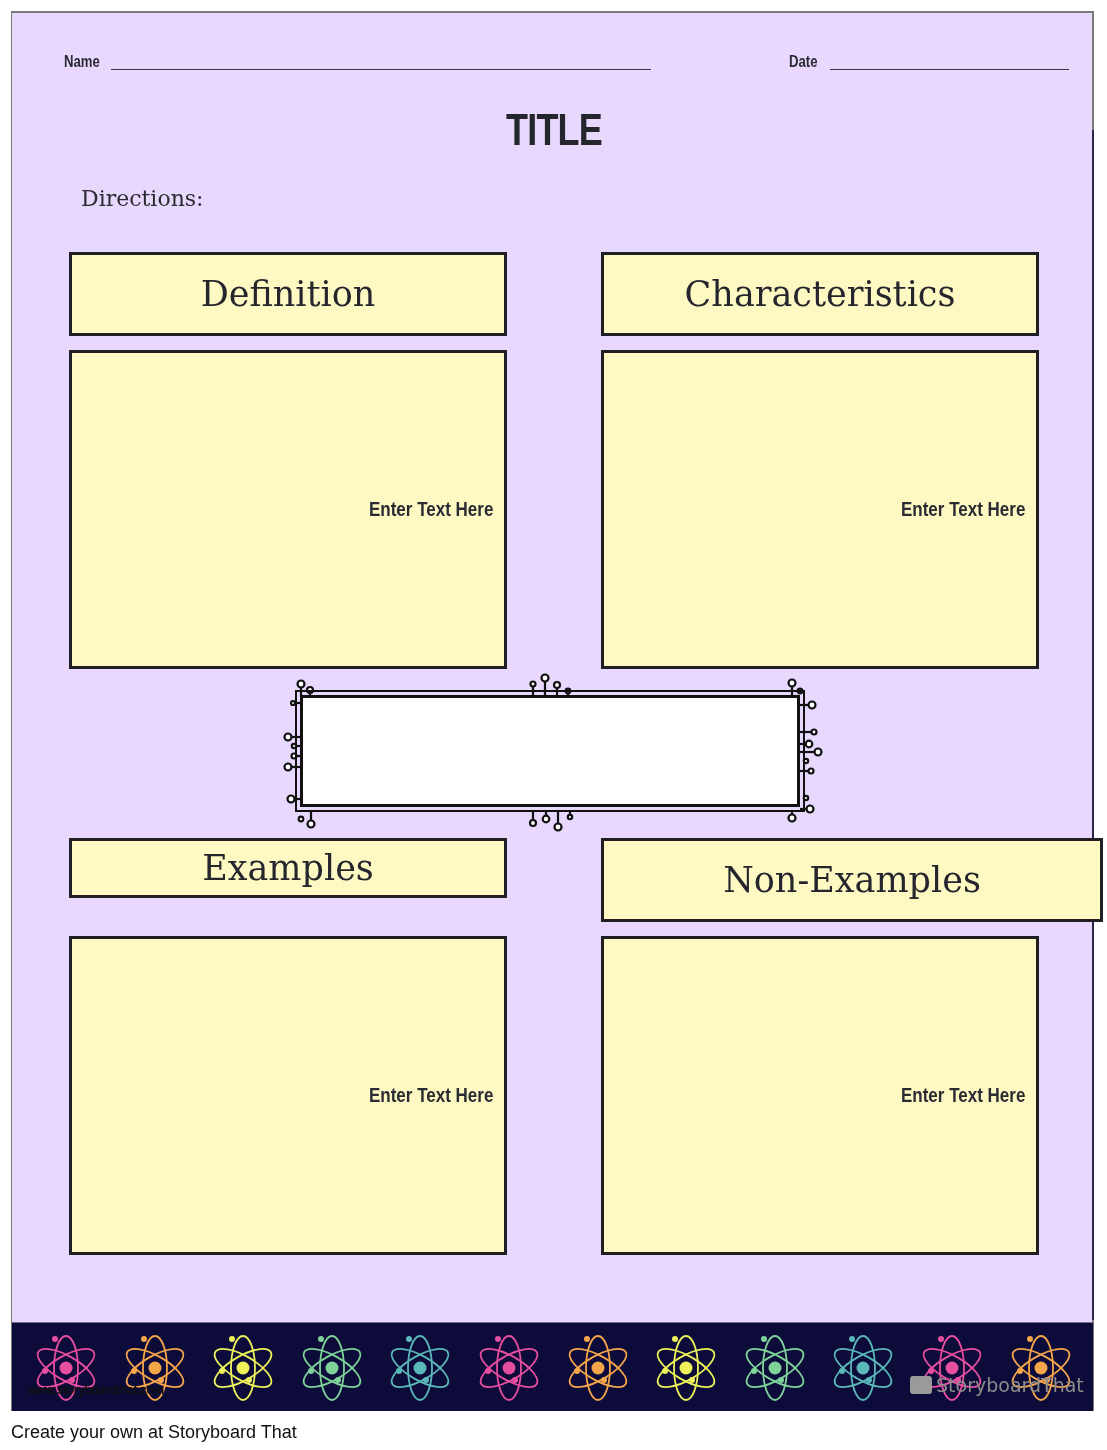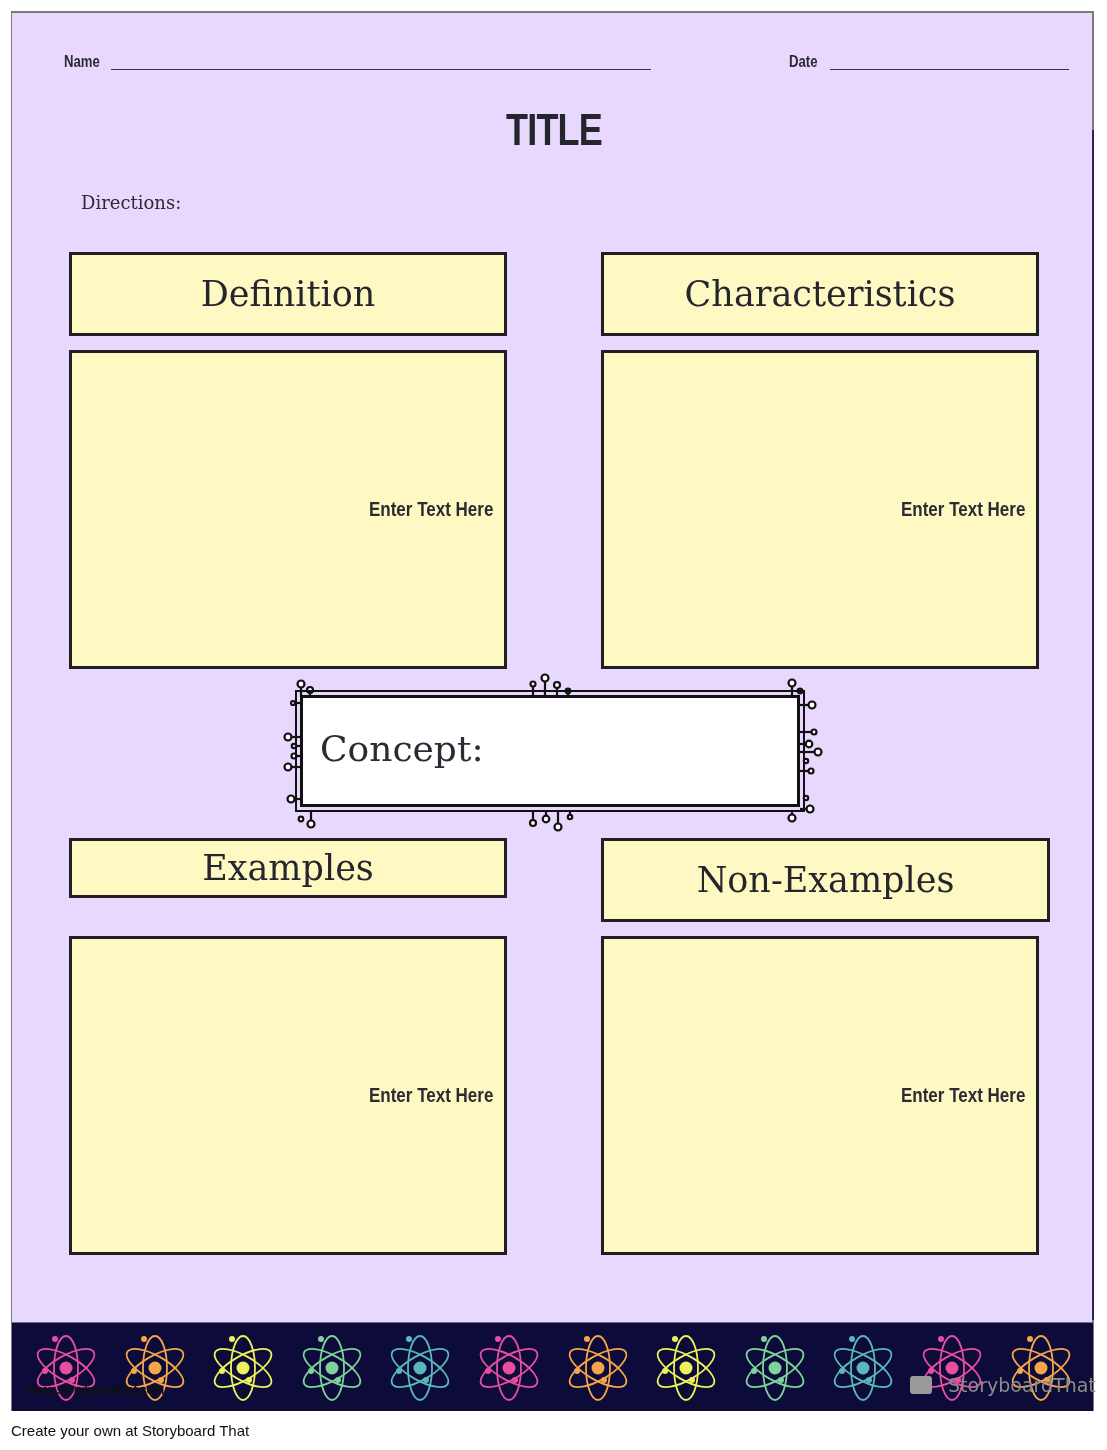--- a/index.html
+++ b/index.html
@@ -7,35 +7,35 @@
     .page {
       position: absolute; left: 11px; top: 11px; width: 1083px; height: 1400px;
       background: #e8d8fd; border: 1px solid #7a7a7a; box-sizing: border-box;
       border-top: 2px solid #7a7a7a; border-right: 2px solid #7a7a7a;
     }
     .right-edge { position: absolute; left: 1092px; top: 130px; width: 2px; height: 1190px; background: #2a2650; }
     .label-row { position: absolute; font-family: "Liberation Sans", sans-serif; font-weight: bold; font-size: 16px; color: #2b2b33; transform: scaleX(0.82); transform-origin: left center; }
     .line { position: absolute; height: 1px; background: #3b3346; }
     .title { position: absolute; left: 0; width: 1107px; top: 104px; text-align: center; font-family: "Liberation Sans", sans-serif; font-weight: bold; font-size: 45px; color: #25252d; letter-spacing: -1px; }
     .title span { display: inline-block; transform: scaleX(0.8); }
-    .directions { position: absolute; left: 81px; top: 192px; font-family: "DejaVu Serif", serif; font-size: 18px; color: #2b2b33; }
+    .directions { position: absolute; left: 81px; top: 186px; font-family: "DejaVu Serif", serif; font-size: 22px; color: #2b2b33; }
     .box { position: absolute; background: #fef9c3; border: 3px solid #1f1f24; box-sizing: border-box; }
     .box-head { display: flex; align-items: center; justify-content: center; font-family: "DejaVu Serif", serif; font-size: 35px; color: #25252d; }
     .box-body { display: flex; align-items: center; justify-content: flex-end; }
     .enter { font-family: "Liberation Sans", sans-serif; font-weight: bold; font-size: 20px; color: #2b2b33; transform: scaleX(0.85); }
     .concept-wrap { position: absolute; left: 280px; top: 665px; width: 545px; height: 175px; }
     .concept { position: absolute; left: 20px; top: 30px; width: 500px; height: 112px; background: #ffffff; border: 3px solid #111; box-sizing: border-box; outline: 2px solid #111; outline-offset: 3px; }
     .concept-label { position: absolute; left: 40px; top: 63px; font-family: "DejaVu Serif", serif; font-size: 36px; color: #2b2b33; }
     .footer-band { position: absolute; left: 12px; top: 1322px; width: 1081px; height: 88px; background: #0c0b3a; border-top: 1px solid #6d6d8d; }
     .atom { position: absolute; top: 10px; width: 70px; height: 70px; }
     .watermark-left { position: absolute; left: 27px; top: 1383px; font-family: "Liberation Sans", sans-serif; font-weight: bold; font-size: 12px; color: #111; letter-spacing: -0.3px; }
-    .watermark-right { position: absolute; left: 910px; top: 1374px; display: flex; align-items: center; gap: 16px; font-family: "DejaVu Sans", sans-serif; font-size: 19px; color: #8c8c8c; }
+    .watermark-right { position: absolute; left: 910px; top: 1374px; display: flex; align-items: center; gap: 4px; font-family: "DejaVu Sans", sans-serif; font-size: 19px; color: #8c8c8c; }
     .wm-icon { width: 22px; height: 18px; background: #9a9a9a; border-radius: 3px; position: relative; }
     .wm-icon::before { content: ""; position: absolute; left: -8px; top: -4px; width: 18px; height: 16px; background: #111; border-radius: 3px; z-index: -1; }
-    .credit { position: absolute; left: 11px; top: 1422px; font-family: "Liberation Sans", sans-serif; font-size: 15px; color: #111; }
+    .credit { position: absolute; left: 11px; top: 1422px; font-family: "Liberation Sans", sans-serif; font-size: 18px; color: #111; }
   </style>
 </head>
 <body>
 
 <div class="page"></div>
 <div class="right-edge"></div>
 
 <div class="label-row" style="left:64px; top:53px;">Name</div>
 <div class="line" style="left:111px; top:69px; width:540px;"></div>
 <div class="label-row" style="left:789px; top:53px;">Date</div>
@@ -115,29 +115,28 @@
         <circle cx="531" cy="106" r="2.5"></circle>
 
       <circle cx="526" cy="133" r="2.2"></circle>
       <line x1="520" y1="144" x2="526" y2="144"></line>
         <circle cx="530" cy="144" r="3.5"></circle>
       <line x1="512" y1="145" x2="512" y2="151"></line>
         <circle cx="512" cy="153" r="3.5"></circle>
     </g>
   </svg>
   <div class="concept"></div>
-  <div class="concept-label">Concept:</div>
 </div>
 
 <div class="box box-head" style="left:69px; top:838px; width:438px; height:60px;">Examples</div>
 <div class="box box-body" style="left:69px; top:936px; width:438px; height:319px;">
   <span class="enter">Enter Text Here</span>
 </div>
 
-<div class="box box-head" style="left:601px; top:838px; width:449px; height:84px;">Non-Examples</div>
+<div class="box box-head" style="left:601px; top:838px; width:502px; height:84px;">Non-Examples</div>
 <div class="box box-body" style="left:601px; top:936px; width:438px; height:319px;">
   <span class="enter">Enter Text Here</span>
 </div>
 
 <div class="footer-band">
   <div id="atoms">
       <div class="atom" style="left: 19px;"><svg width="70" height="70" viewBox="0 0 70 70">
           <g fill="none" stroke="#e84ea0" stroke-width="1.8">
             <ellipse cx="35" cy="35" rx="12" ry="32"></ellipse>
             <ellipse cx="35" cy="35" rx="12" ry="32" transform="rotate(60 35 35)"></ellipse>

